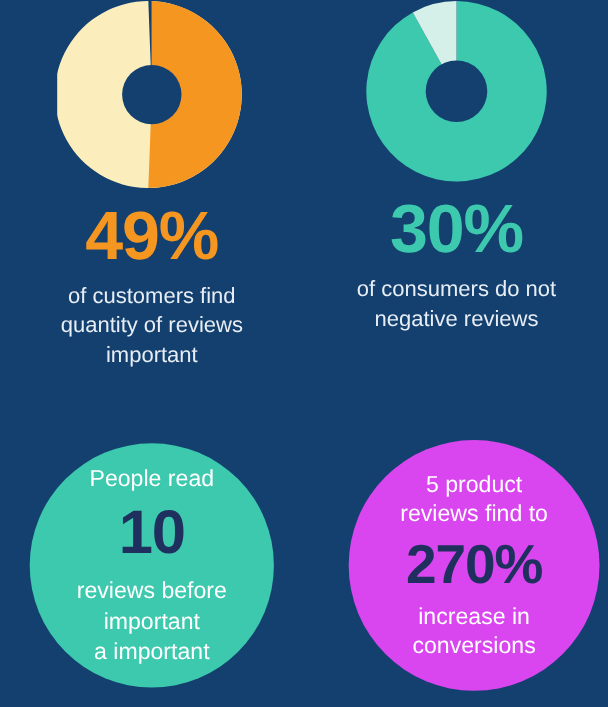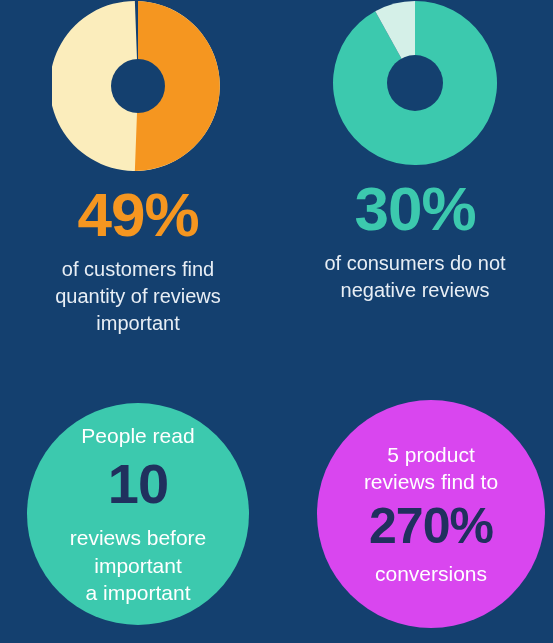--- a/index.html
+++ b/index.html
@@ -149,17 +149,18 @@
     </div>
   </div>
 
   <div class="circle-block" id="circle-conversions">
     <div class="circle-text top">
       <span class="line">5 product</span>
       <span class="line">reviews find to</span>
     </div>
     <div class="circle-number" id="num-conversions">270%</div>
     <div class="circle-text bottom">
+      <span class="line">increase in</span>
       <span class="line">conversions</span>
     </div>
   </div>
 
 </div>
 
 </body></html>

